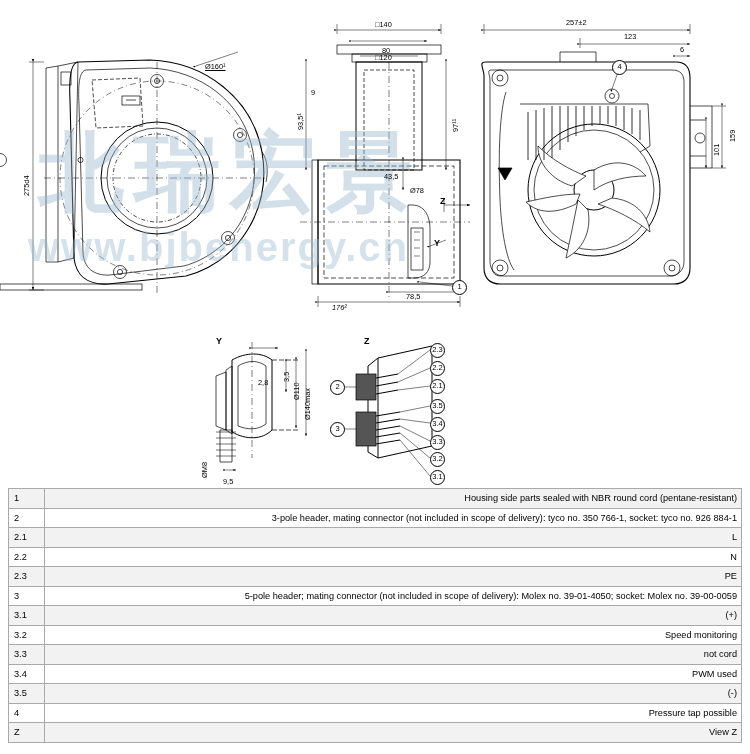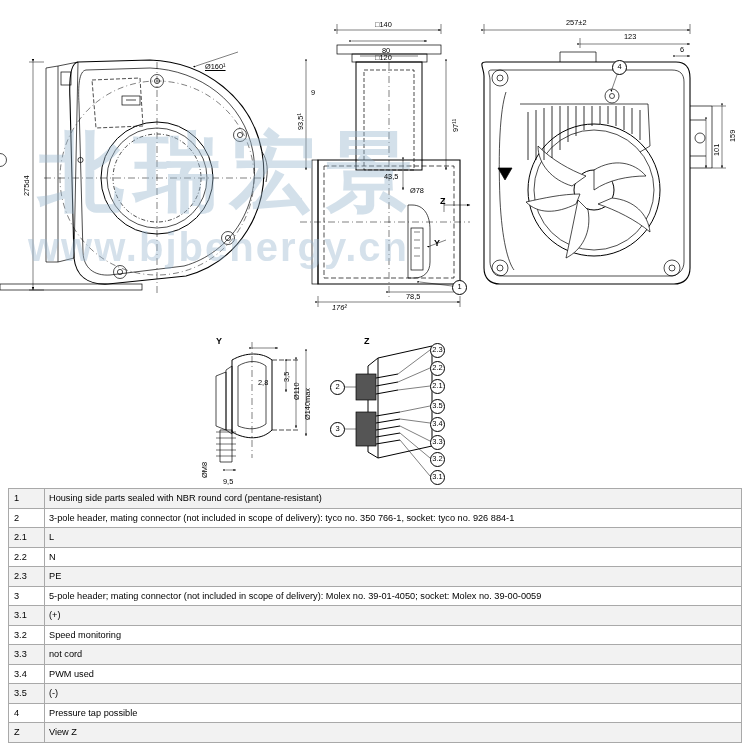--- a/index.html
+++ b/index.html
@@ -14,21 +14,21 @@
   .wm{position:absolute;pointer-events:none;user-select:none;}
   .wm-cn{left:38px;top:115px;font-size:86px;font-weight:bold;letter-spacing:10px;
          color:rgba(150,180,205,0.42);font-family:"DejaVu Sans",sans-serif;white-space:nowrap;}
   .wm-url{left:28px;top:225px;font-size:40px;font-weight:bold;letter-spacing:2px;
           color:rgba(150,180,205,0.40);font-family:"Liberation Sans",sans-serif;white-space:nowrap;}
 
   
   #legend{position:absolute;left:8px;top:488px;width:734px;border-collapse:collapse;
           font-size:9.2px;}
   #legend tr{height:19.5px;}
-  #legend td{border:1px solid #a9a9a9;padding:0 4px;vertical-align:middle;line-height:1.1;}
+  #legend td{border:1px solid #a9a9a9;padding:0 4px;vertical-align:middle;line-height:1.1;text-align:right;}
   #legend td.key{width:26px;text-align:left;padding-left:5px;}
   #legend tr:nth-child(odd){background:#f2f2f2;}
   #legend tr:nth-child(even){background:#ffffff;}
 
   
   .lbl{position:absolute;font-size:7.4px;font-family:"Liberation Sans",sans-serif;
        white-space:nowrap;color:#000;}
   .circ{position:absolute;width:13px;height:13px;border:1px solid #000;border-radius:50%;
         font-size:7.5px;line-height:12px;text-align:center;background:#fff;}
 </style>

